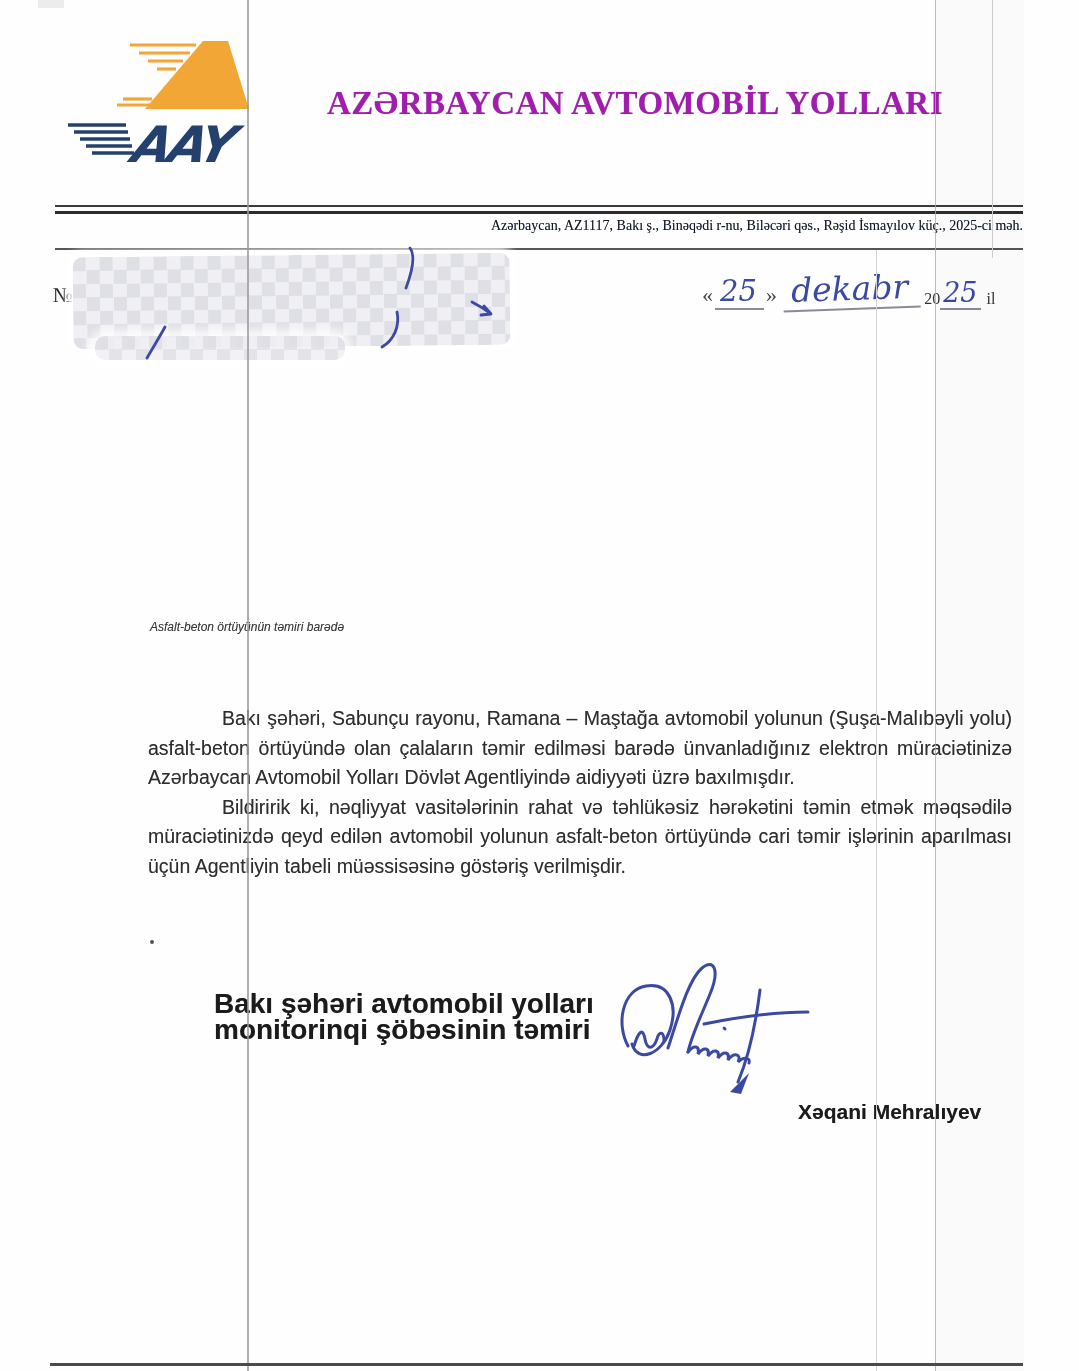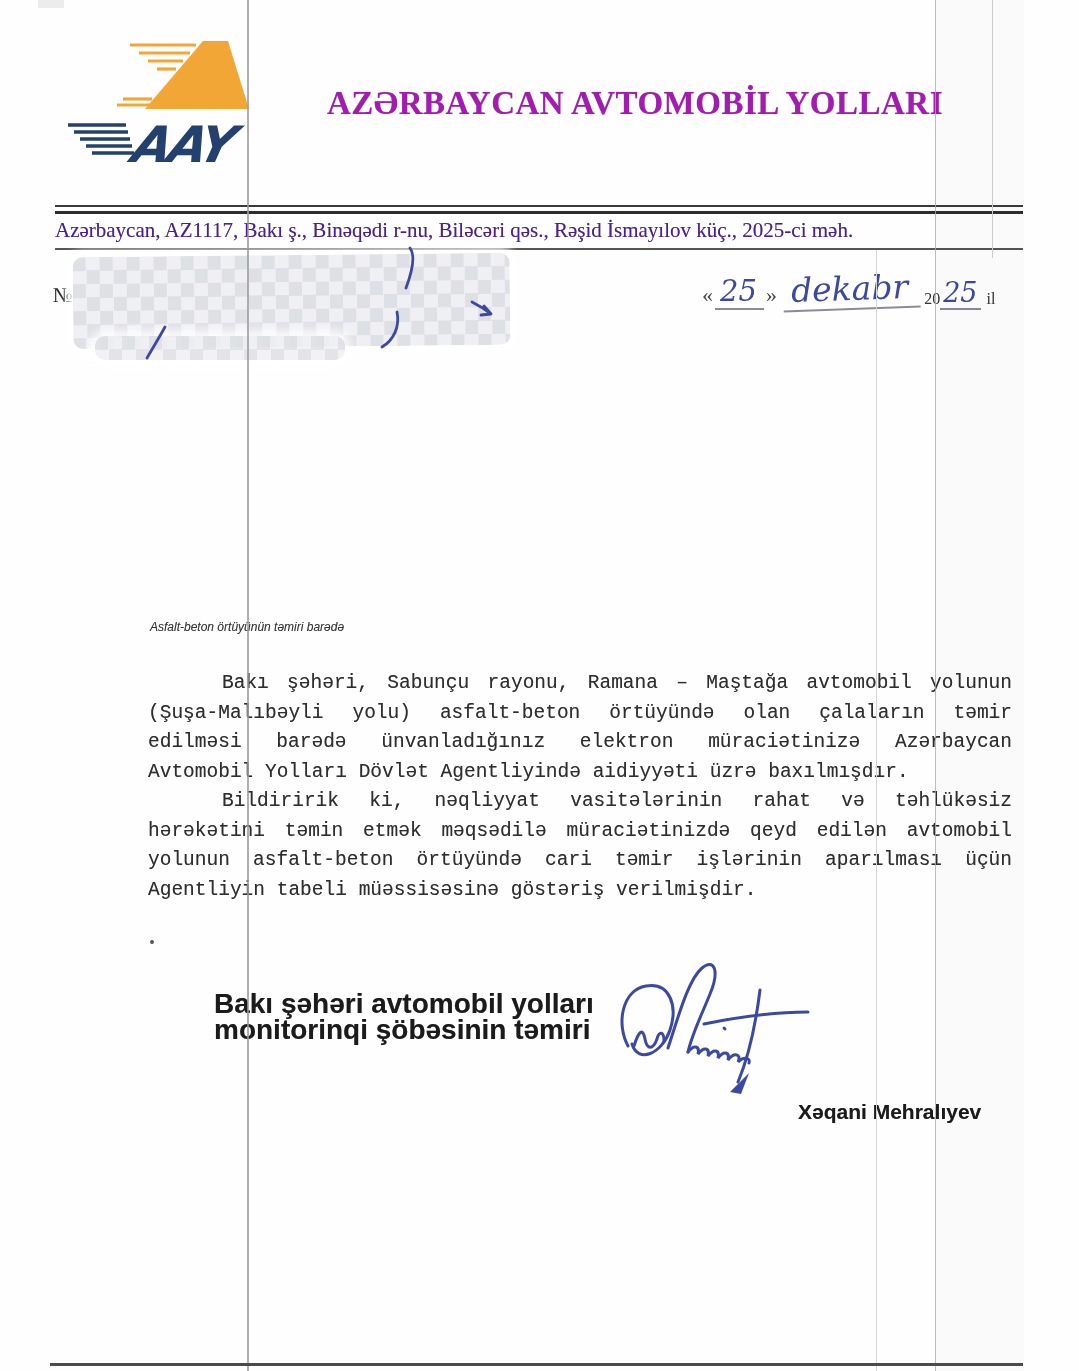--- a/index.html
+++ b/index.html
@@ -5,22 +5,22 @@
   html,body{margin:0;padding:0;background:#ffffff;}
   #page{position:relative;width:1079px;height:1371px;background:#fefefe;overflow:hidden;
         font-family:"Liberation Sans",sans-serif;color:#2f2f2f;}
   .abs{position:absolute;}
   
   .org-title{left:300px;top:46px;width:670px;text-align:center;
              font-family:"Liberation Serif",serif;font-weight:bold;color:#a21caf;
              font-size:33px;line-height:47px;letter-spacing:0.5px;
              text-shadow:0 0 1px rgba(20,20,20,.35);margin-top:34px;}
   .rule{background:#3a3a3a;}
-  .address{left:55px;top:218px;width:968px;text-align:left;
-           font-family:"Liberation Serif",serif;font-size:21px;color:#4c1d95;
+  .address{left:55px;top:218px;width:968px;text-align:right;
+           font-family:"Liberation Serif",serif;font-size:14px;color:#0f172a;
            text-shadow:0 0 .5px rgba(30,30,30,.4);}
   
   .no-label{left:53px;top:283px;font-family:"Liberation Serif",serif;font-size:21px;color:#222;}
   .no-underscore{left:80px;top:312px;width:88px;border-bottom:2px solid #4a4a4a;height:0;}
   .date-line{left:702px;top:254px;height:58px;display:flex;align-items:flex-end;
              font-family:"Liberation Serif",serif;color:#333;}
   .printed{font-size:16px;padding-bottom:4px;}
   .quote{font-size:22px;color:#444;padding-bottom:4px;}
   .hand{font-family:"DejaVu Serif",serif;font-style:italic;color:#3c49a0;}
   .hand-day{font-size:29px;padding:0 7px 0 5px;border-bottom:2px solid #8b8b97;margin:0 2px 2px 2px;}
@@ -37,21 +37,21 @@
   .recipient{right:71px;top:486px;width:460px;text-align:right;
              font-weight:bold;font-size:21px;line-height:33px;color:#1d1d1d;
              text-shadow:0 0 .6px rgba(25,25,25,.45);}
   .recipient .blob1{display:inline-block;width:158px;height:34px;vertical-align:-9px;margin-left:12px;}
   .recipient .blob2{display:inline-block;width:152px;height:28px;vertical-align:-7px;margin-right:2px;}
   .recipient .blob3{position:absolute;right:290px;top:66px;width:125px;height:18px;opacity:.8;}
   .u-underline{text-decoration:underline;}
   
   .subject{left:150px;top:620px;font-style:italic;font-size:12px;color:#383838;
            text-shadow:0 0 .5px rgba(40,40,40,.4);}
-  .body-text{left:148px;top:669px;width:864px;font-family:Liberation Mono, monospace;}
+  .body-text{left:148px;top:704px;width:864px;}
   .body-text p{margin:0;text-align:justify;text-indent:74px;
                font-size:19.5px;line-height:29.5px;color:#2e2e2e;
                text-shadow:0 0 .6px rgba(35,35,35,.4);}
   .stray-dot{left:150px;top:940px;width:4px;height:4px;border-radius:50%;background:#555;}
   
   .sig-title{left:214px;top:991px;font-weight:bold;font-size:28px;line-height:25.5px;
              color:#1b1b1b;white-space:nowrap;text-shadow:0 0 .6px rgba(25,25,25,.45);}
   .sig-name{left:798px;top:1100px;font-weight:bold;font-size:21px;color:#1b1b1b;
             white-space:nowrap;text-shadow:0 0 .6px rgba(25,25,25,.45);}
   

